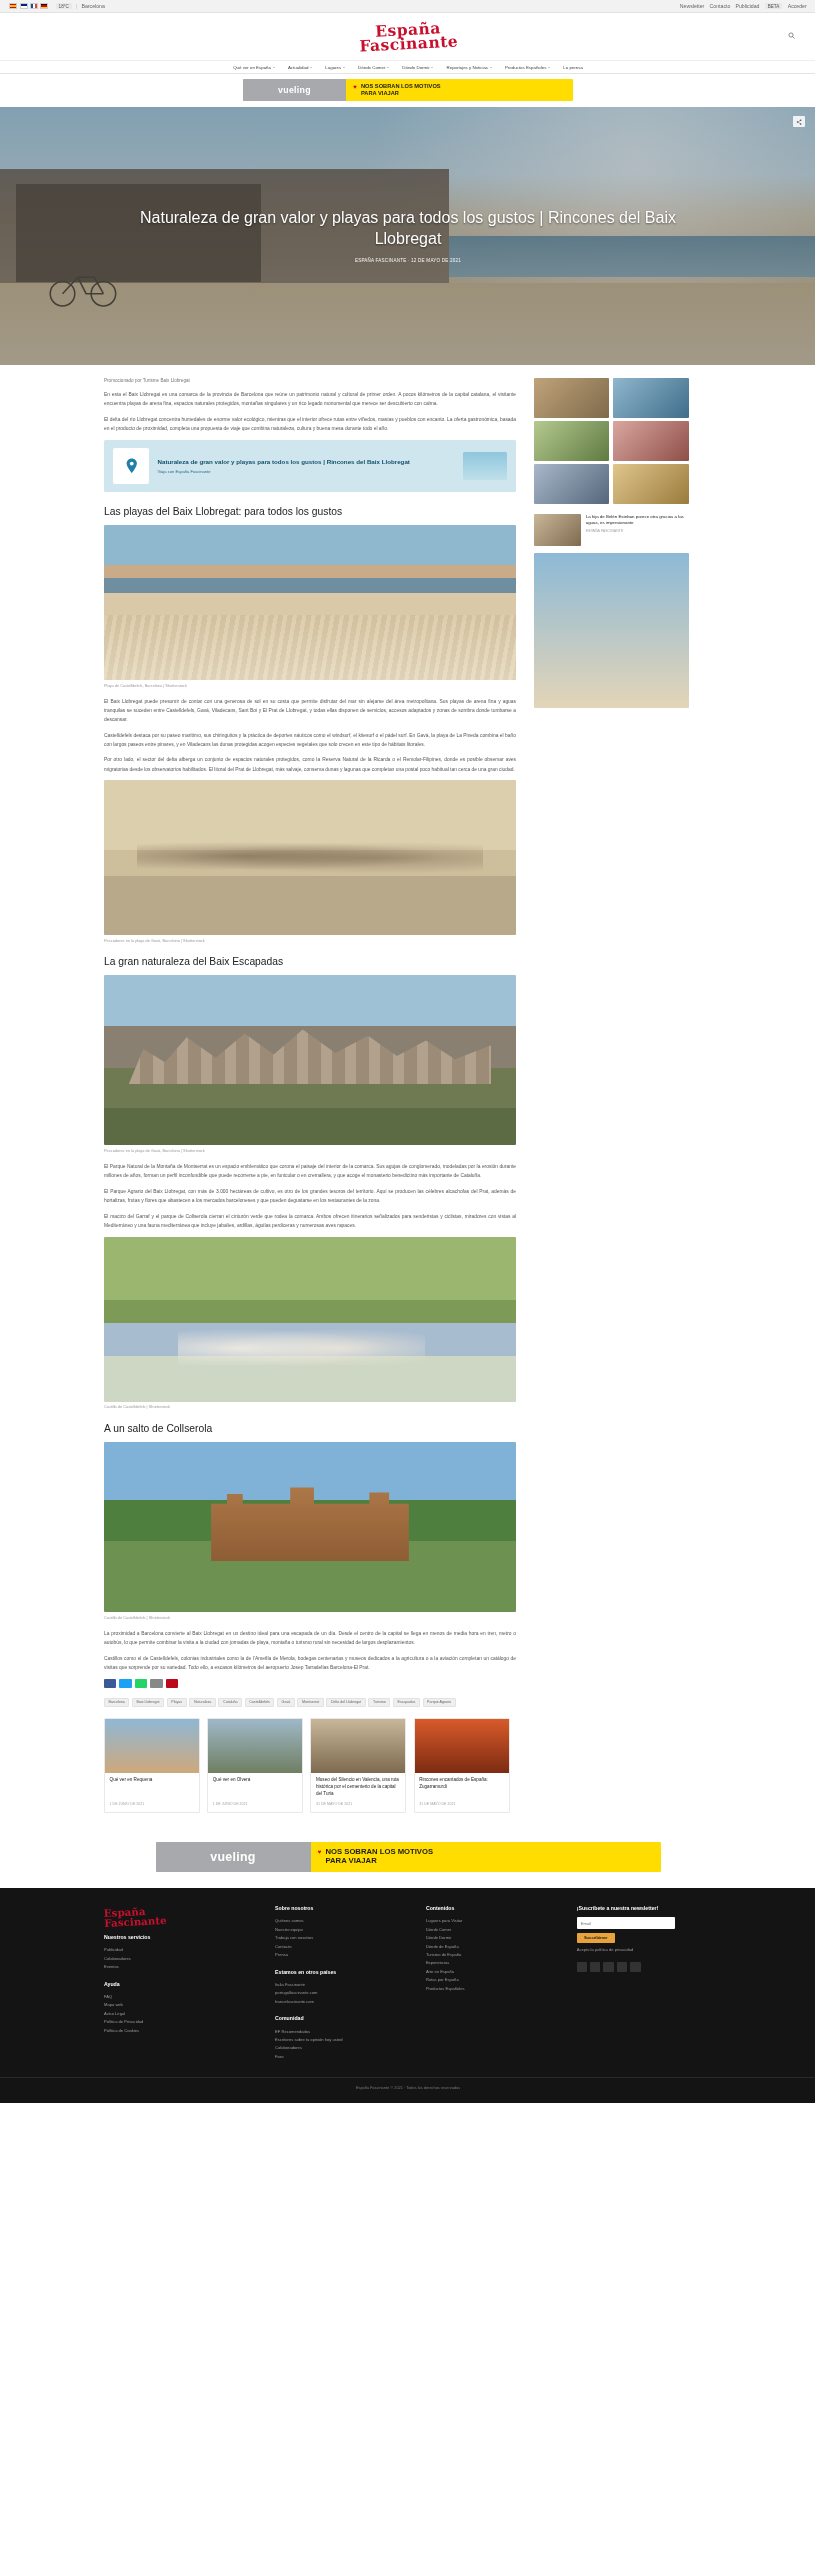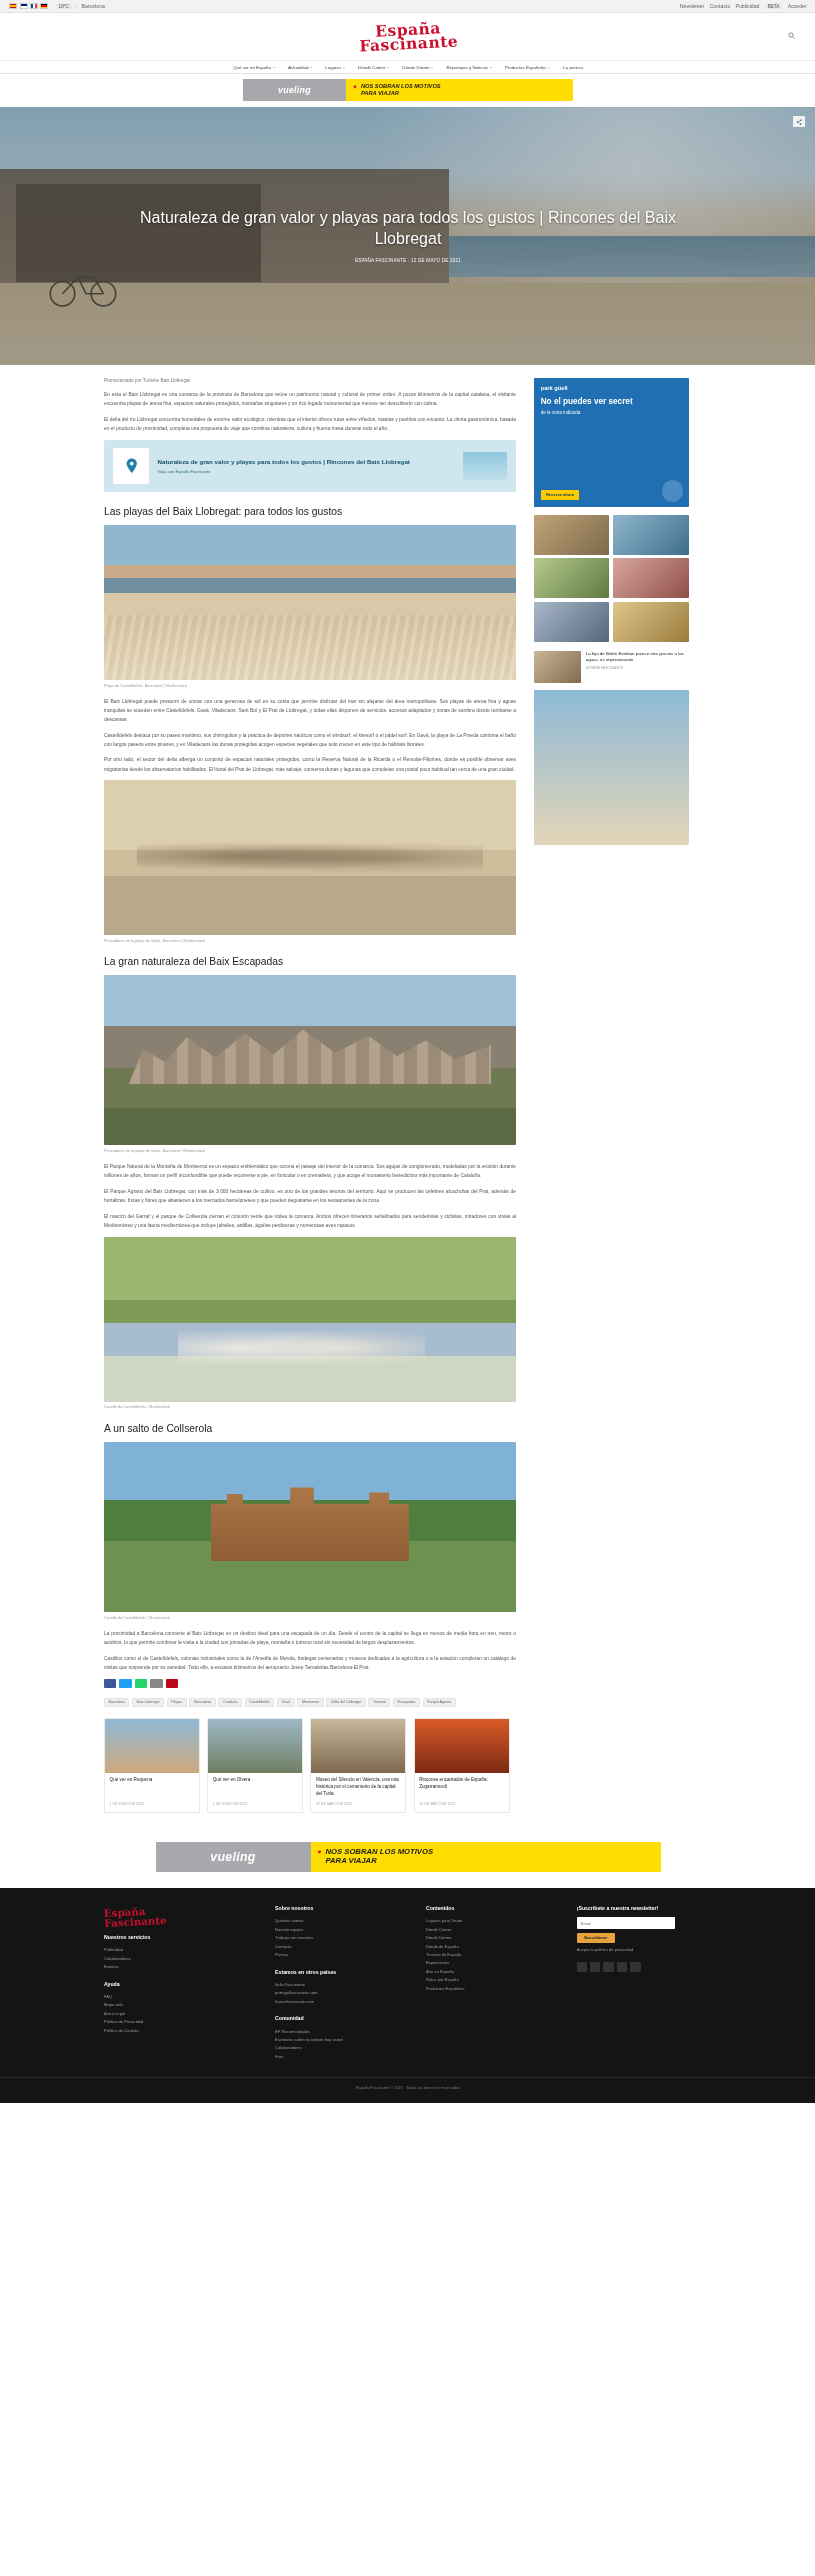--- a/index.html
+++ b/index.html
@@ -28,22 +28,22 @@
 
   
   .mainnav { height: 13.4px; background: #fff; border-top: 0.5px solid #eee; border-bottom: 0.5px solid #e4e4e4; display: flex; align-items: center; justify-content: center; gap: 13.4px; font-size: 4.4px; color: #444; }
   .mainnav .item { display: flex; align-items: center; gap: 1.5px; cursor: pointer; white-space: nowrap; }
   .caret { width: 0; height: 0; border-left: 1.5px solid transparent; border-right: 1.5px solid transparent; border-top: 1.5px solid #999; display: inline-block; }
 
   
   .adwrap { display: flex; justify-content: center; padding: 5.2px 0 6.2px; background: #fff; }
   .vueling-banner { width: 330px; height: 21.6px; background: #ffdd00; display: flex; align-items: center; border-radius: 1px; overflow: hidden; }
   .vueling-banner .vleft { width: 103px; height: 100%; background: #a7a9ac; display: flex; align-items: center; justify-content: center; }
-  .vueling-banner .vlogo { color: #fff; font-size: 8.8px; font-style: italic; font-weight: bold; letter-spacing: 0.3px; }
-  .vueling-banner .vright { flex: 1; display: flex; align-items: flex-start; gap: 4.1px; padding-left: 7.2px; font-style: italic; }
+  .vueling-banner .vlogo { color: #fff; font-size: 8.8px; font-weight: bold; letter-spacing: 0.3px; }
+  .vueling-banner .vright { flex: 1; display: flex; align-items: flex-start; gap: 4.1px; padding-left: 7.2px; }
   .vueling-banner .vtext { font-size: 5.7px; font-weight: bold; color: #1d1d1b; line-height: 1.15; }
   .vueling-banner .vheart { color: #e2001a; font-size: 6.2px; }
 
   
   .hero { position: relative; width: 100%; height: 258px; overflow: hidden; }
   .hero-bg { position: absolute; inset: 0;
     background:
       radial-gradient(circle at 78% 22%, rgba(255,255,255,0.55), transparent 40%),
       linear-gradient(to bottom, #9dc3d8 0%, #b9d4e2 26%, #c8c2ad 42%, #c2b79d 58%, #cfc3a6 78%, #d8cdb2 100%);
   }
@@ -365,27 +365,20 @@
         <div class="cimg c4"></div>
         <div class="cbody">
           <div class="ctitle">Rincones encantados de España: Zugarramurdi</div>
           <div class="cmeta">31 DE MAYO DE 2021</div>
         </div>
       </article>
     </div>
   </main>
 
   <aside class="sidebar">
-    <div class="side-ad">
-      <div class="sa-brand">park güell</div>
-      <div class="sa-head">No el puedes ver secret</div>
-      <div class="sa-sub">de la zona indicada</div>
-      <div class="sa-cta">Reserva ahora</div>
-      <div class="sa-badge"></div>
-    </div>
 
     <div class="side-grid">
       <div class="side-thumb st1"></div>
       <div class="side-thumb st2"></div>
       <div class="side-thumb st3"></div>
       <div class="side-thumb st4"></div>
       <div class="side-thumb st5"></div>
       <div class="side-thumb st6"></div>
     </div>
 

